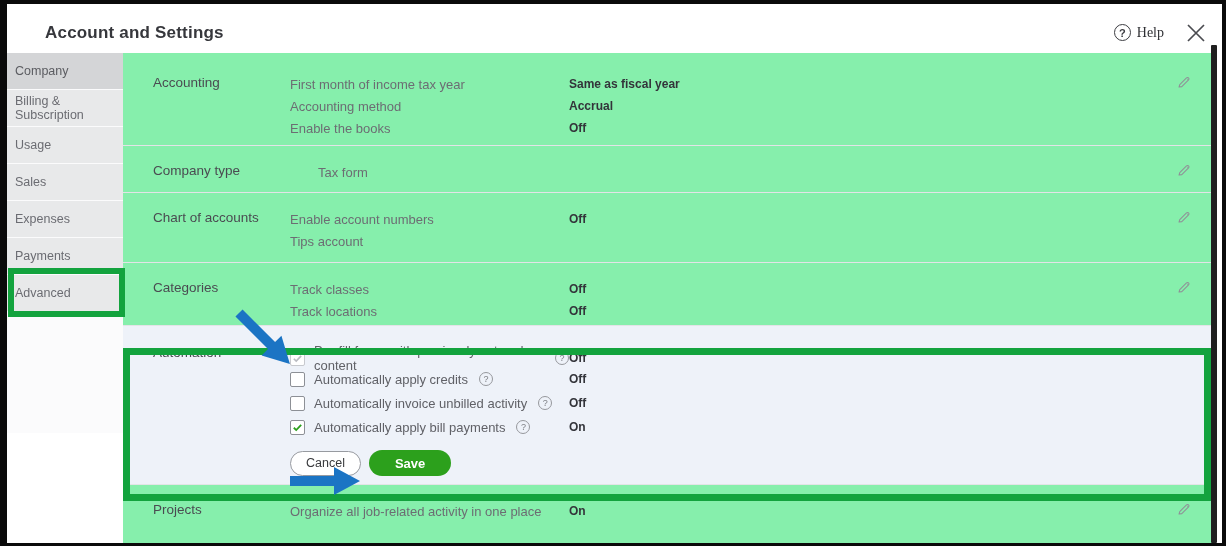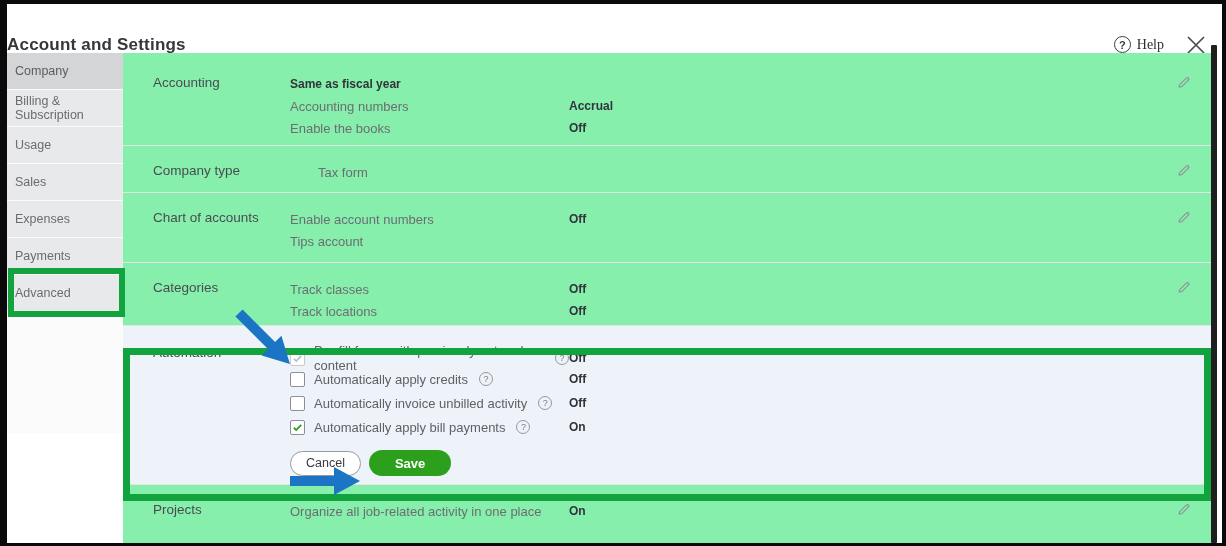--- a/index.html
+++ b/index.html
@@ -3,22 +3,22 @@
 <meta charset="utf-8">
 <style>
   * { margin:0; padding:0; box-sizing:border-box; }
   html,body { width:1226px; height:546px; }
   body { font-family:"Liberation Sans", sans-serif; background:#fff; overflow:hidden; }
 
   .frame { position:relative; width:1226px; height:546px; background:#fff;
            border-style:solid; border-color:#0a0a0a; border-width:4px 4px 3px 7px; overflow:hidden; }
 
   
-  .hdr { position:absolute; left:0; top:16px; width:1215px; height:49px; background:#fff;
-         display:flex; align-items:center; }
+  .hdr { position:absolute; left:0; top:4px; width:1215px; height:49px; background:#fff;
+         display:flex; align-items:center; padding-left:38px; }
   .hdr h1 { font-size:17px; font-weight:bold; color:#36373c; letter-spacing:.2px; flex:1; }
   .help { display:flex; align-items:center; gap:6px; margin-right:20px; cursor:pointer; }
   .help .q-big { width:17px; height:17px; border:1.4px solid #3c3d42; border-radius:50%;
                  display:flex; align-items:center; justify-content:center;
                  font-size:11px; font-weight:bold; color:#3c3d42; }
   .help .help-txt { font-family:"Liberation Serif", serif; font-size:14px; color:#2e2f33; }
   .close-x { margin-right:14px; cursor:pointer; display:flex; }
 
   
   .sidebar { position:absolute; left:0; top:49px; width:116px; height:380px; background:#fbfbfc; }
@@ -100,24 +100,25 @@
     <div class="side-item">Payments</div>
     <div class="side-item">Advanced</div>
   </nav>
 
   <main class="panel">
 
     <section class="sec sec-accounting">
       <div class="sec-title">Accounting</div>
       <div class="rows">
         <div class="row">
+          <span class="lbl">First month of income tax year</span>
           <span class="val">Same as fiscal year</span>
         </div>
         <div class="row">
-          <span class="lbl">Accounting numbers</span>
+          <span class="lbl">Accounting method</span>
           <span class="val">Accrual</span>
         </div>
         <div class="row">
           <span class="lbl">Enable the books</span>
           <span class="val">Off</span>
         </div>
       </div>
       <span class="pencil">
         <svg width="15" height="15" viewBox="0 0 16 16">
             <path d="M3.2 12.9 L4 10.2 L11.2 3 C11.8 2.4 12.8 2.4 13.4 3 C14 3.6 14 4.6 13.4 5.2 L6.2 12.4 Z" fill="none" stroke="#8f9197" stroke-width="1.1" stroke-linejoin="round"></path>

